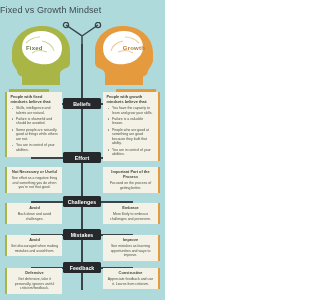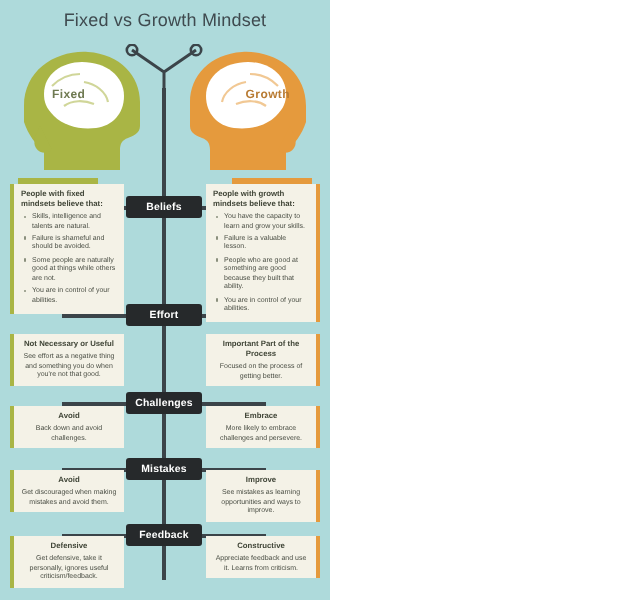--- a/index.html
+++ b/index.html
@@ -15,21 +15,21 @@
     background: #aedadb;
     font-family: "Liberation Sans", sans-serif;
   }
 
   
   #title {
     position: absolute;
     top: 5px;
     left: 0;
     width: 165px;
-    text-align: center;
+    text-align: left;
     font-size: 9px;
     line-height: 10px;
     color: #3f4a4f;
     letter-spacing: 0.1px;
   }
 
   
   .head-wrap {
     position: absolute;
     top: 23px;

